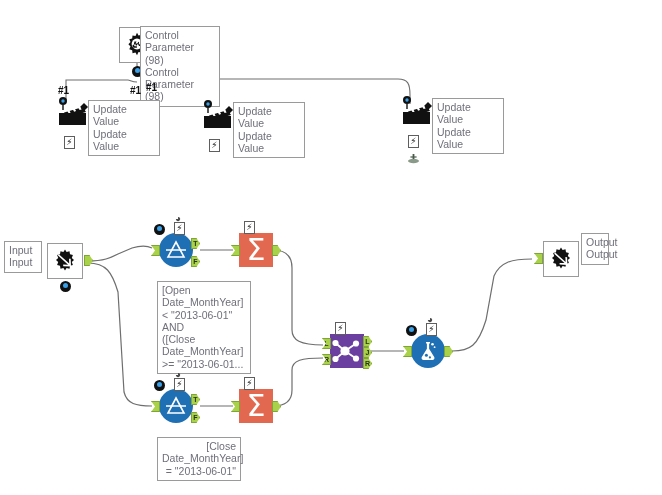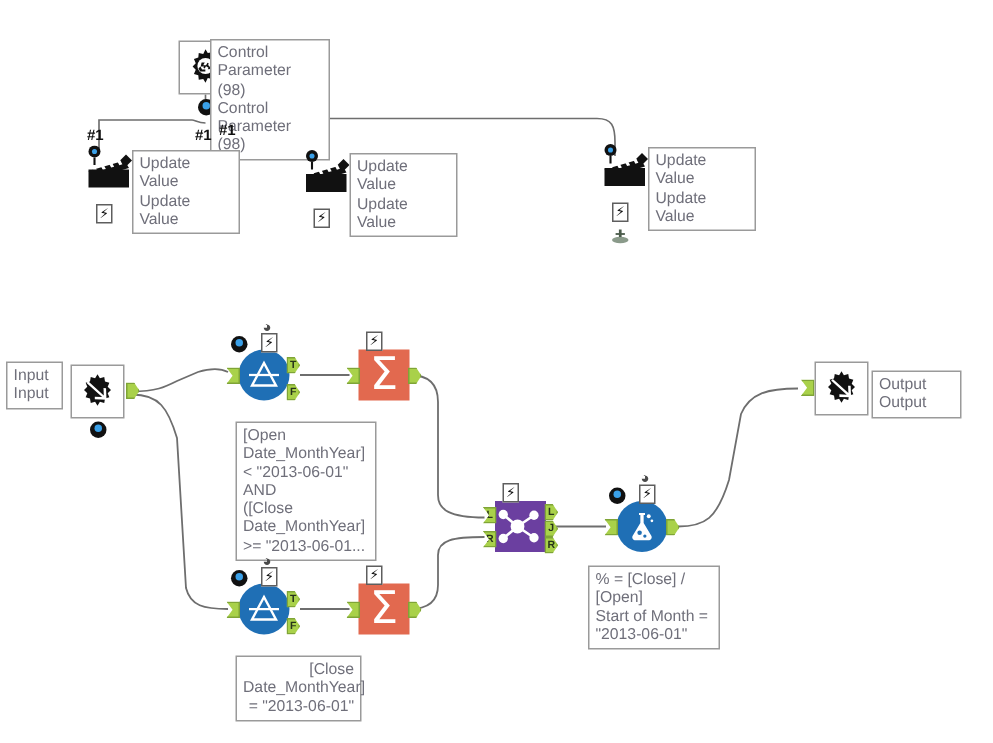--- a/index.html
+++ b/index.html
@@ -283,30 +283,26 @@
         <circle cx="16.5" cy="5.2" r="1.3" fill="#ffffff"></circle>
         <circle cx="18.6" cy="8.2" r="0.9" fill="#ffffff"></circle>
       </svg>
     </div>
     <div class="anno" style="left:-5px;top:-9px;"></div>
     <div class="wifi" style="left:16px;top:-19px;">◕</div>
     <div class="bolt" style="left:15px;top:-11px;">⚡</div>
     <div class="nub in" style="left:-8px;top:12px;"></div>
     <div class="nub out" style="left:33px;top:12px;"></div>
   </div>
-  <div class="labelbox" style="left:392px;top:377px;width:88px;">% = [Close] /
-[Open]
-Start of Month =
-"2013-06-01"</div>
 
   <div class="node" style="left:543px;top:241px;">
     <div class="sqtool">
       <svg width="26" height="26" viewBox="0 0 26 26" aria-hidden="true">
         <path fill="#111" d="M13 1.5l1.6 2.6 2.9-0.8 0.5 3 2.9 0.8-1.1 2.8 2.2 2.1-2.2 2.1 1.1 2.8-2.9 0.8-0.5 3-2.9-0.8L13 22.5l-1.6-2.6-2.9 0.8-0.5-3-2.9-0.8 1.1-2.8L4 12l2.2-2.1L5.1 7.1 8 6.3l0.5-3 2.9 0.8z"></path>
         <path fill="#fff" d="M7.2 6.6l10.4 9.4-0.2-4.9 1.7 0.1 0.3 7.7-7.8-0.3 0-1.7 4.9 0.2L6.1 7.7z"></path>
       </svg>
     </div>
     <div class="nub in" style="left:-9px;top:12px;"></div>
   </div>
-  <div class="labelbox" style="left:581px;top:247px;width:60px;">Output
+  <div class="labelbox" style="left:581px;top:233px;width:28px;">Output
 Output</div>
 
 </div>
 
 </body></html>

